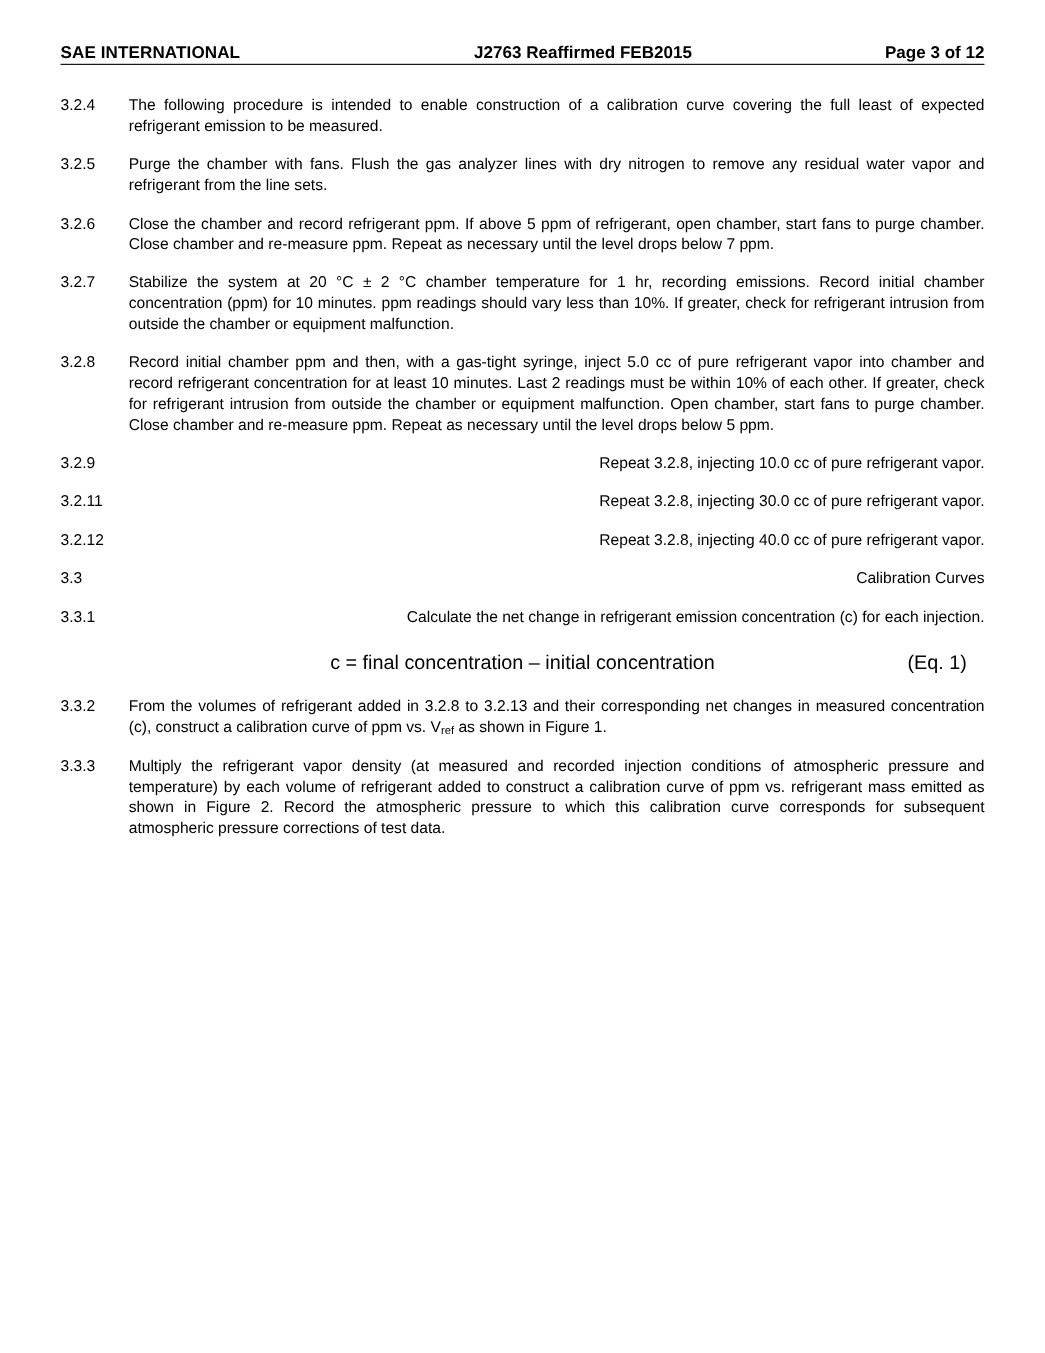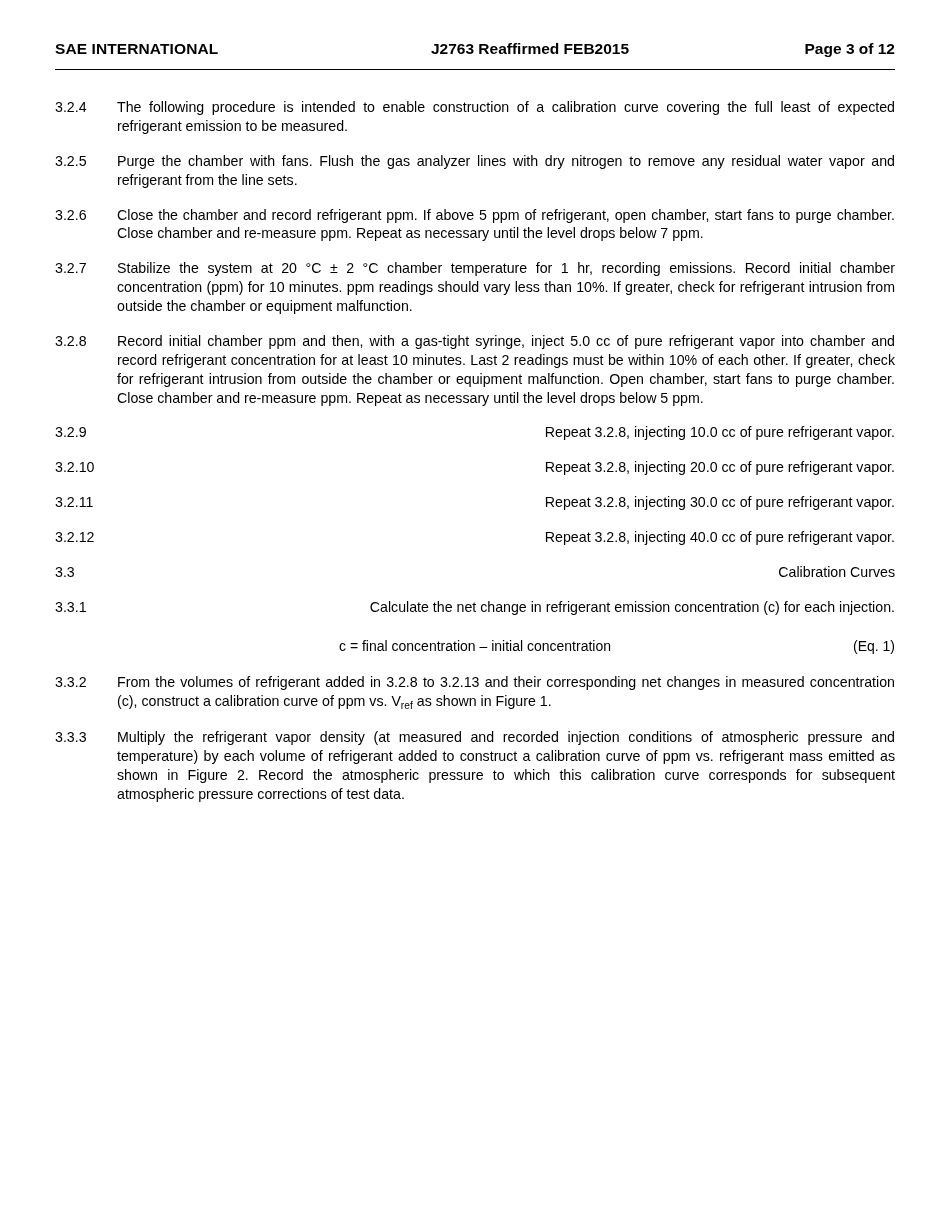--- a/index.html
+++ b/index.html
@@ -20,21 +20,21 @@
     height: 1230px;
     box-sizing: border-box;
     padding: 40px 55px 0 55px;
   }
   
   .header {
     display: flex;
     align-items: flex-start;
     font-size: 15.5px;
     font-weight: bold;
-    padding-bottom: 11px;
+    padding-bottom: 0;
     border-bottom: 1.5px solid #000;
     margin-bottom: 28px;
   }
   .header .h-left {
     flex: 0 0 auto;
     width: 300px;
     text-align: left;
     letter-spacing: 0.1px;
   }
   .header .h-center {
@@ -73,30 +73,30 @@
     margin-bottom: 16px;
     gap: 40px;
   }
   .clause.heading .num {
     width: 62px;
   }
   
   .equation-row {
     position: relative;
     margin: 20px 0 18px 0;
-    font-size: 14px;
+    font-size: 18px;
     line-height: 1.33;
   }
   .equation-row .eq-text {
     text-align: center;
     padding: 0 0 0 0;
   }
   .equation-row .eq-label {
     position: absolute;
-    right: 0;
+    right: 16px;
     top: 0;
   }
   sub {
     font-size: 0.72em;
     vertical-align: -0.25em;
   }
 </style>
 </head>
 <body>
 
@@ -134,24 +134,20 @@
     <div class="clause">
       <div class="num">3.2.8</div>
       <div class="txt">Record initial chamber ppm and then, with a gas-tight syringe, inject 5.0 cc of pure refrigerant vapor into chamber and record refrigerant concentration for at least 10 minutes.  Last 2 readings must be within 10% of each other. If greater, check for refrigerant intrusion from outside the chamber or equipment malfunction.  Open chamber, start fans to purge chamber.  Close chamber and re-measure ppm. Repeat as necessary until the level drops below 5 ppm.</div>
     </div>
 
     <div class="clause nojustify">
       <div class="num">3.2.9</div>
       <div class="txt">Repeat 3.2.8, injecting 10.0 cc of pure refrigerant vapor.</div>
     </div>
 
-    <div class="clause nojustify">
-      <div class="num wide">3.2.10</div>
-      <div class="txt">Repeat 3.2.8, injecting 20.0 cc of pure refrigerant vapor.</div>
-    </div>
 
     <div class="clause nojustify">
       <div class="num wide">3.2.11</div>
       <div class="txt">Repeat 3.2.8, injecting 30.0 cc of pure refrigerant vapor.</div>
     </div>
 
     <div class="clause nojustify">
       <div class="num wide">3.2.12</div>
       <div class="txt">Repeat 3.2.8, injecting 40.0 cc of pure refrigerant vapor.</div>
     </div>

